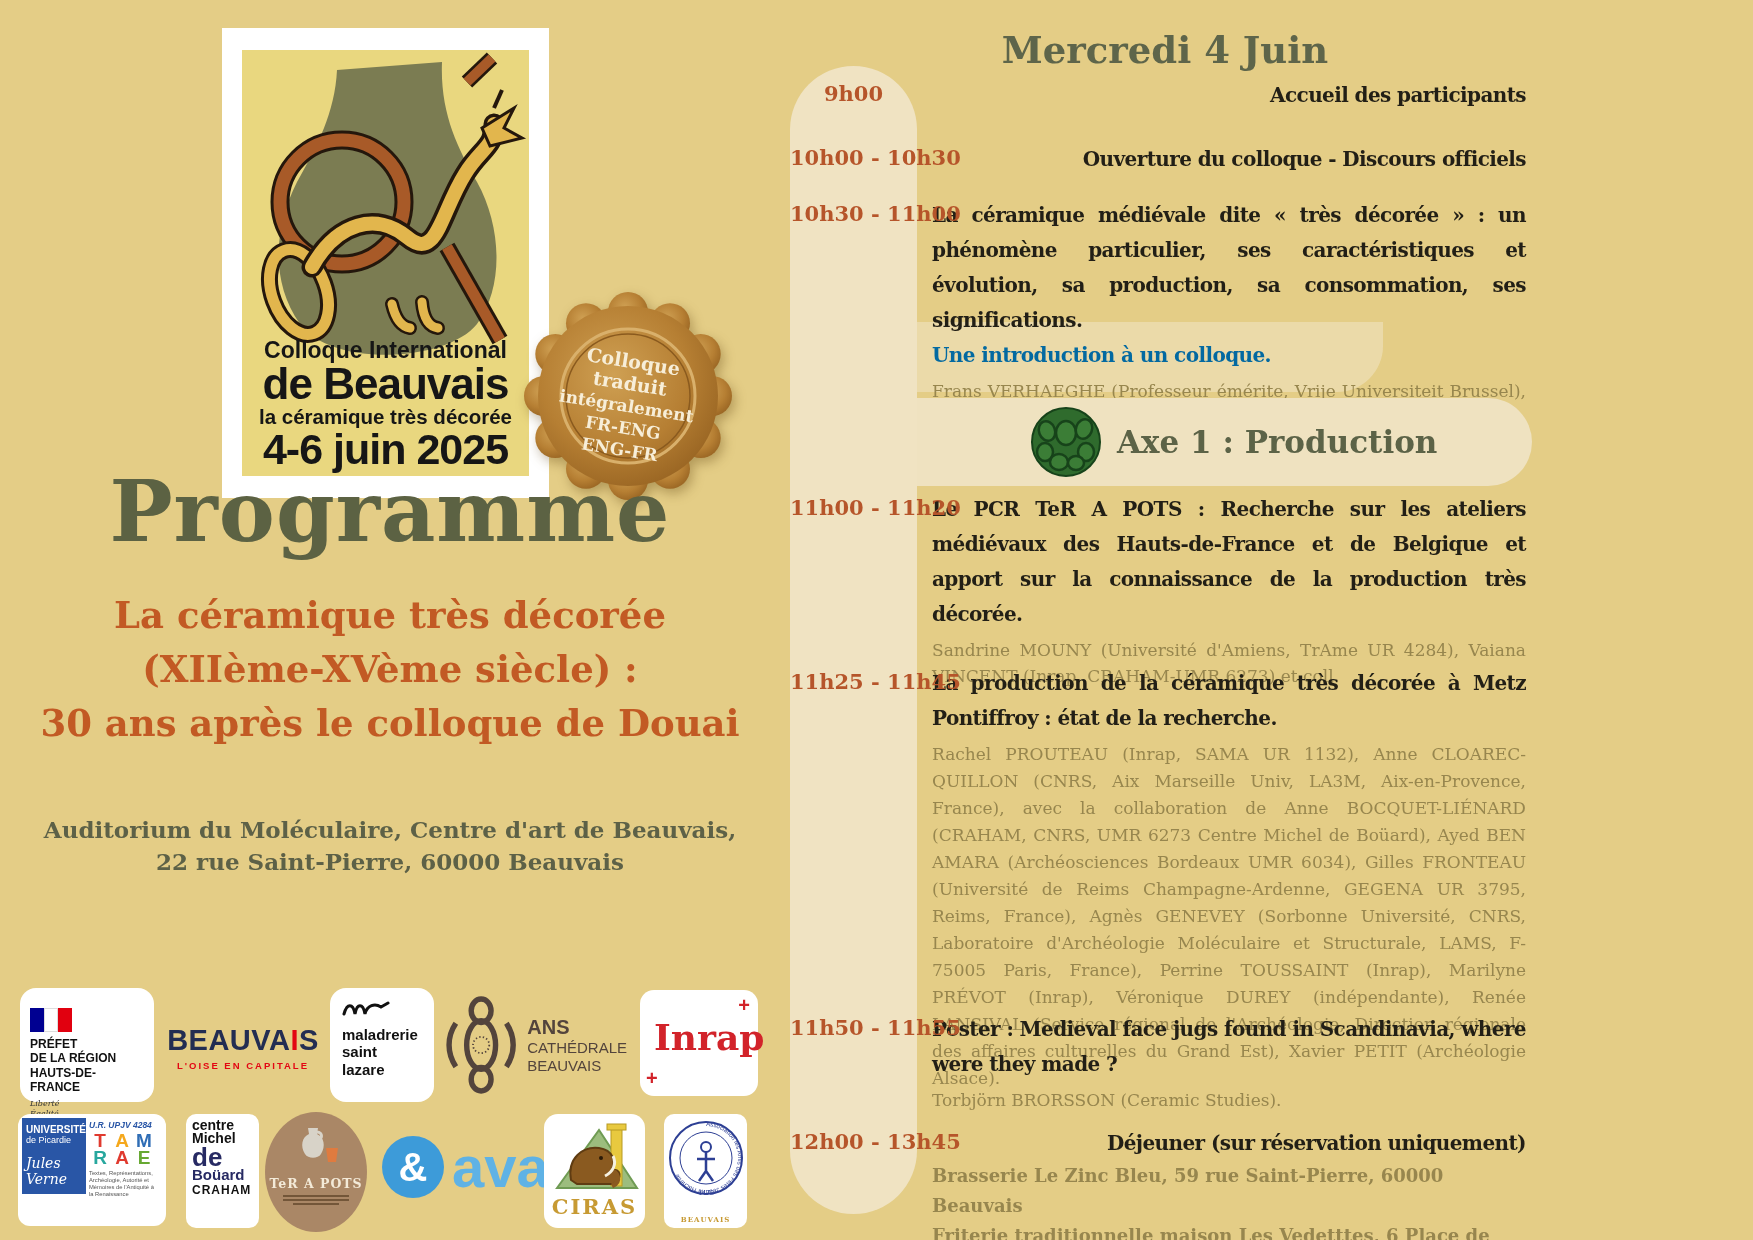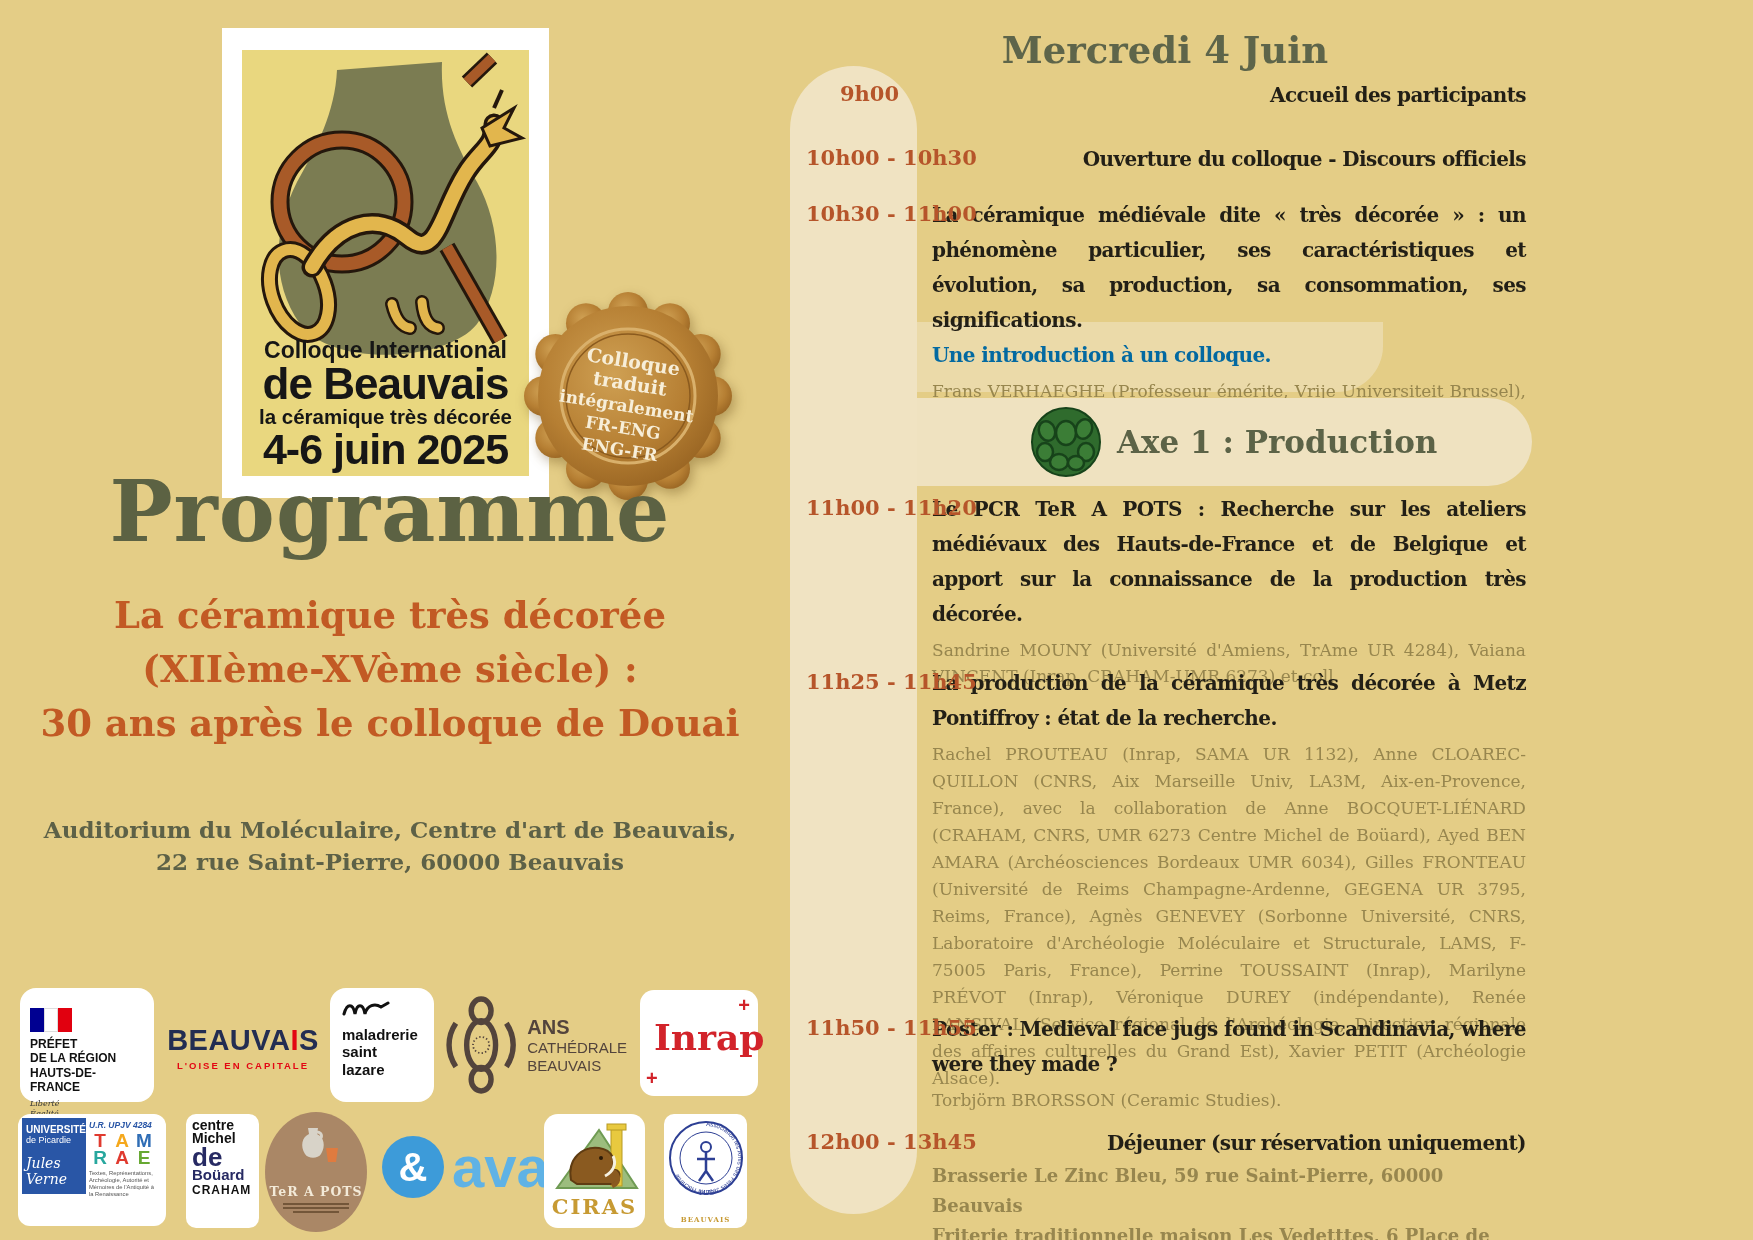--- a/index.html
+++ b/index.html
@@ -7,21 +7,21 @@
 
   
   .time-pill{position:absolute;left:790px;top:66px;width:127px;height:1148px;background:#f0e3c2;border-radius:64px;}
   .speaker-highlight{position:absolute;left:790px;top:322px;width:593px;height:70px;background:rgba(240,227,194,0.6);border-radius:0 0 46px 0;}
   .day-title{position:absolute;left:800px;top:28px;width:730px;text-align:center;font-size:37px;font-weight:bold;color:#5e654a;}
   .axe-band{position:absolute;left:917px;top:398px;width:615px;height:88px;background:#efe2c0;border-radius:0 44px 44px 0;display:flex;align-items:center;}
   .axe-icon{margin-left:112px;width:74px;height:74px;flex:0 0 auto;}
   .axe-label{font-size:31px;font-weight:bold;color:#5c6347;margin-left:14px;white-space:nowrap;}
 
   .entry{position:absolute;left:790px;width:736px;}
-  .entry .time{position:absolute;left:0;top:3px;width:127px;text-align:center;font-size:21px;font-weight:bold;color:#b6552a;white-space:nowrap;margin-left:16px;}
+  .entry .time{position:absolute;left:0;top:3px;width:127px;text-align:center;font-size:21px;font-weight:bold;color:#b6552a;white-space:nowrap;}
   .entry .content{margin-left:142px;width:594px;}
   .entry-title{font-size:20px;font-weight:bold;color:#221f16;line-height:35px;letter-spacing:-0.6px;text-align:justify;}
   .entry-title.single{text-align:right;}
   .entry-title2{font-size:20px;font-weight:bold;color:#0369a1;line-height:35px;letter-spacing:-0.6px;}
   .speakers{font-size:17px;color:#97864e;line-height:26px;text-align:justify;margin-top:5px;}
   .speakers.long{line-height:27px;}
   .detail-line{font-size:18px;font-weight:bold;color:#97864e;line-height:30px;}
 
   
   .logo-card{position:absolute;left:222px;top:28px;width:327px;height:470px;background:#ffffff;box-sizing:border-box;padding:22px 20px;}
@@ -80,21 +80,21 @@
   .upjv .grid span{display:inline-block;width:22px;font-size:19px;font-weight:bold;text-align:center;}
   .upjv .cap{font-size:5.8px;color:#555;line-height:1.2;margin-top:3px;}
 
   .craham{left:186px;top:1114px;width:73px;height:114px;border-radius:10px;padding:5px 6px;line-height:0.95;}
   .craham .c1{font-size:14px;font-weight:bold;color:#111;}
   .craham .c2{font-size:26px;font-weight:bold;color:#272a63;line-height:0.85;}
   .craham .c3{font-size:15px;font-weight:bold;color:#272a63;}
   .craham .c4{font-size:12px;font-weight:bold;color:#111;letter-spacing:1px;margin-top:3px;}
 
   .terapots{position:absolute;left:265px;top:1112px;width:102px;height:120px;border-radius:50%;background:#aa8766;text-align:center;overflow:hidden;}
-  .terapots .tname{font-size:12.5px;font-weight:bold;color:#f3ead8;letter-spacing:1px;margin-top:10px;}
+  .terapots .tname{font-size:12.5px;font-weight:bold;color:#f3ead8;letter-spacing:1px;margin-top:2px;}
   .terapots .tdash{margin:4px auto 0;width:66px;}
   .terapots .tdash div{height:2px;background:rgba(70,45,20,0.55);margin-top:2px;}
 
   .ava{position:absolute;left:382px;top:1136px;display:flex;align-items:center;}
   .ava .circ{width:62px;height:62px;border-radius:50%;background:#3d9bd9;color:#fff;font-size:40px;font-weight:bold;display:flex;align-items:center;justify-content:center;}
   .ava .word{font-size:58px;font-weight:bold;color:#5fb2e5;margin-left:8px;line-height:58px;}
 
   .ciras{left:544px;top:1114px;width:101px;height:114px;border-radius:14px;text-align:center;padding-top:4px;}
   .ciras .cname{font-size:21px;font-weight:bold;color:#c79a33;letter-spacing:2px;margin-top:-2px;font-family:"DejaVu Serif",serif;}
 

